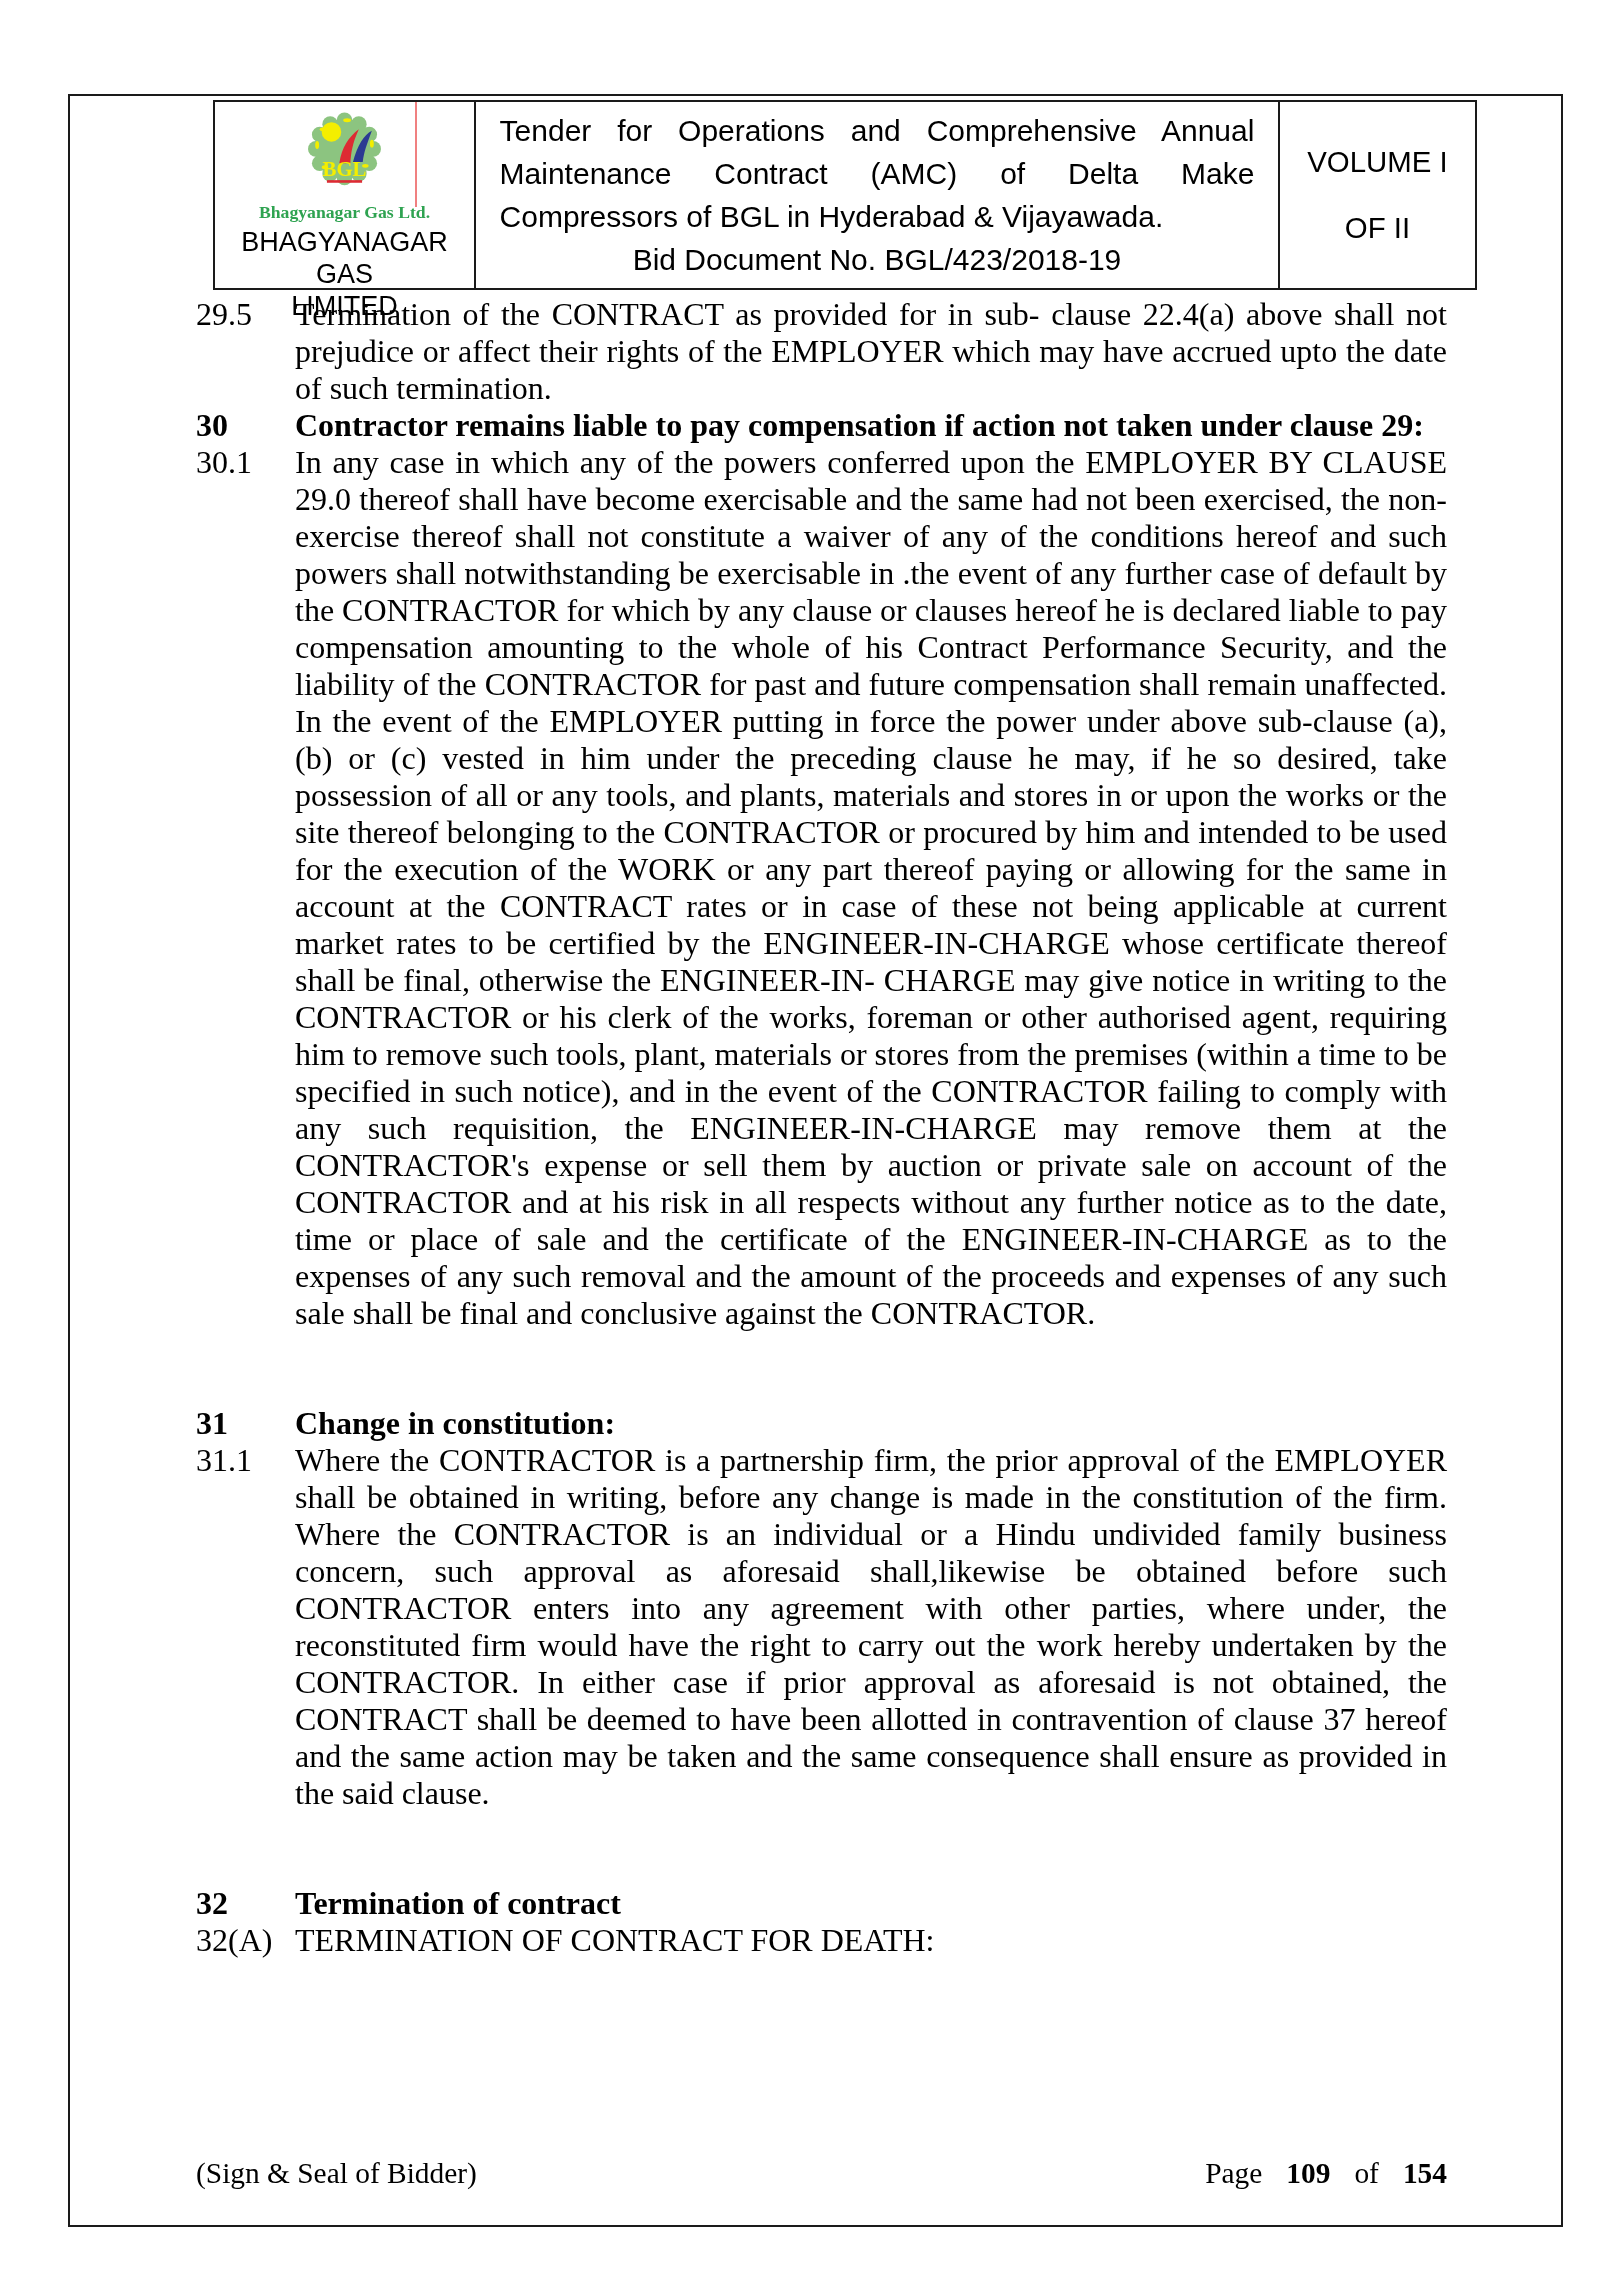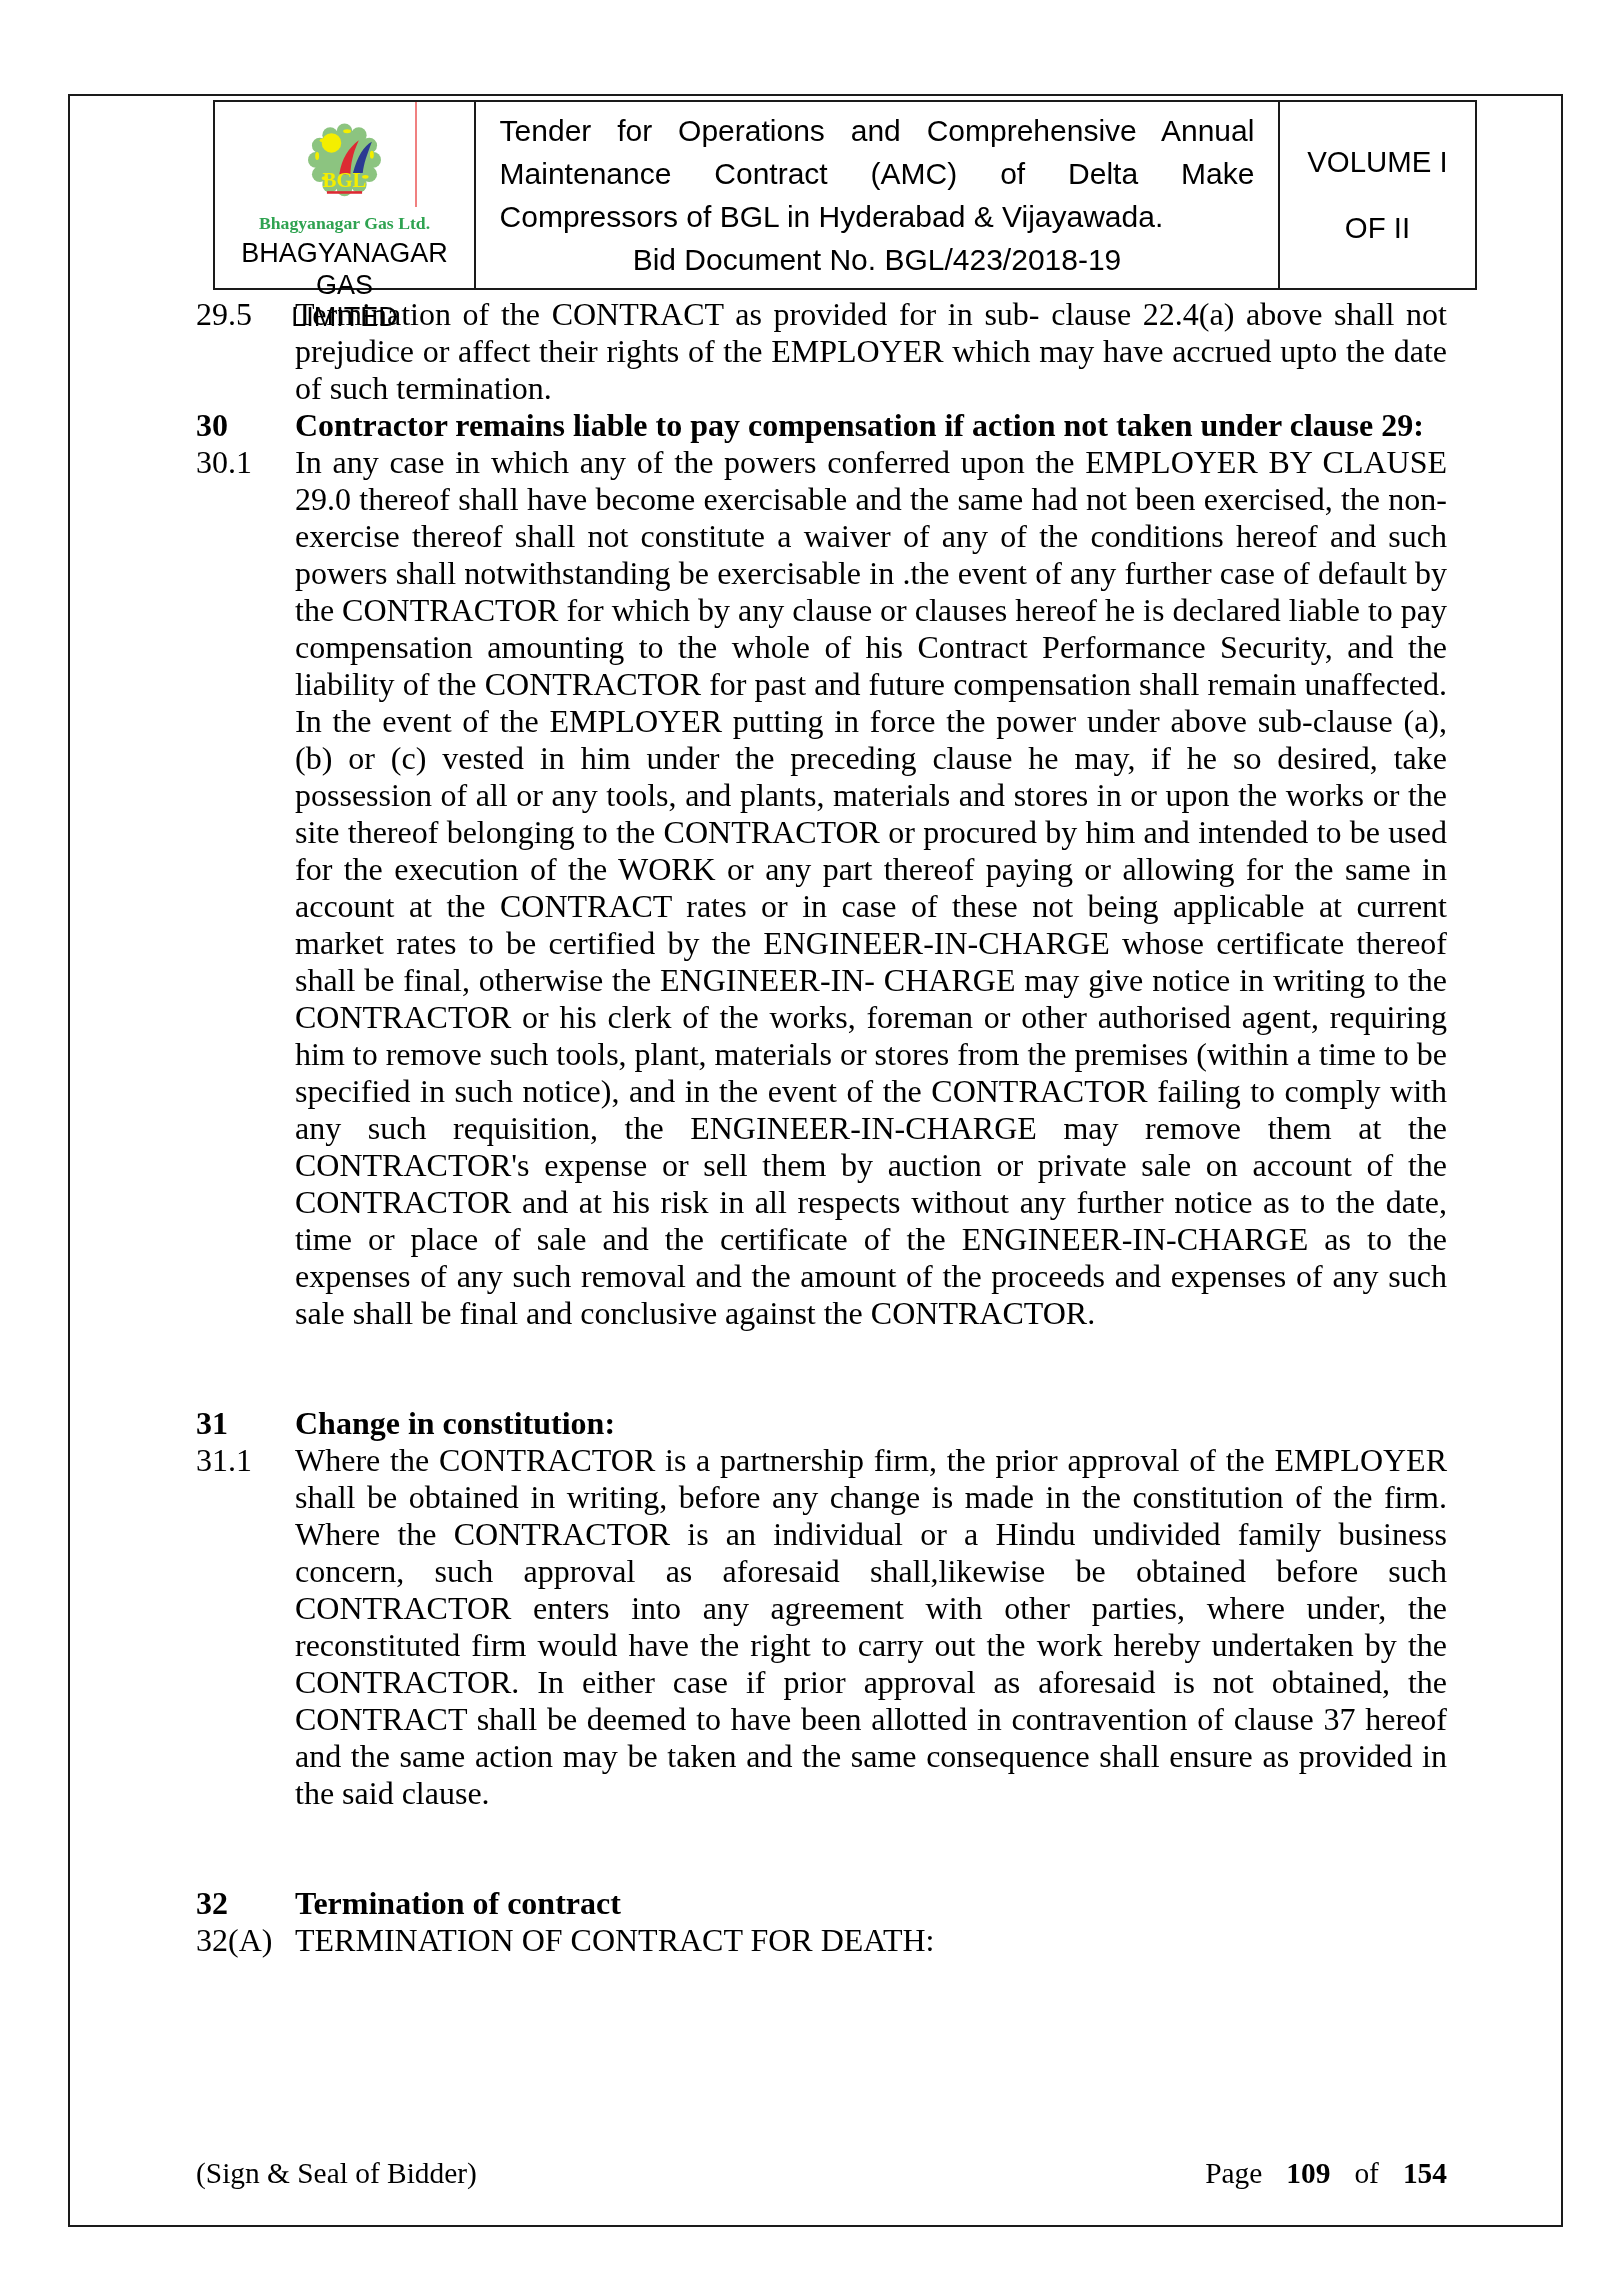--- a/index.html
+++ b/index.html
@@ -11,21 +11,21 @@
   .frame {
     position:absolute; left:68px; top:94px; width:1495px; height:2133px;
     border:2.6px solid #1a1a1a; box-sizing:border-box;
   }
   
   .hdr {
     position:absolute; left:213px; top:100px; width:1264px; height:190px;
     border:2.6px solid #1a1a1a; box-sizing:border-box; display:flex; background:#fff;
   }
   .cell { box-sizing:border-box; height:100%; }
-  .logo-cell { width:261px; border-right:2px solid #1a1a1a; position:relative; text-align:center; padding-top:11px; }
+  .logo-cell { width:261px; border-right:2px solid #1a1a1a; position:relative; text-align:center; padding-top:0; }
   .title-cell {
     width:804px; border-right:2px solid #1a1a1a; padding:6.5px 23.6px;
     font-family:"Liberation Sans", sans-serif; font-size:30px; line-height:43px; color:#000;
   }
   .vol-cell {
     flex:1; display:flex; flex-direction:column; justify-content:center; align-items:center;
     font-family:"Liberation Sans", sans-serif; font-size:29.4px; line-height:42px;gap:24px;
   }
   .jline { text-align:justify; text-align-last:justify; }
   .lline { text-align:left; }

